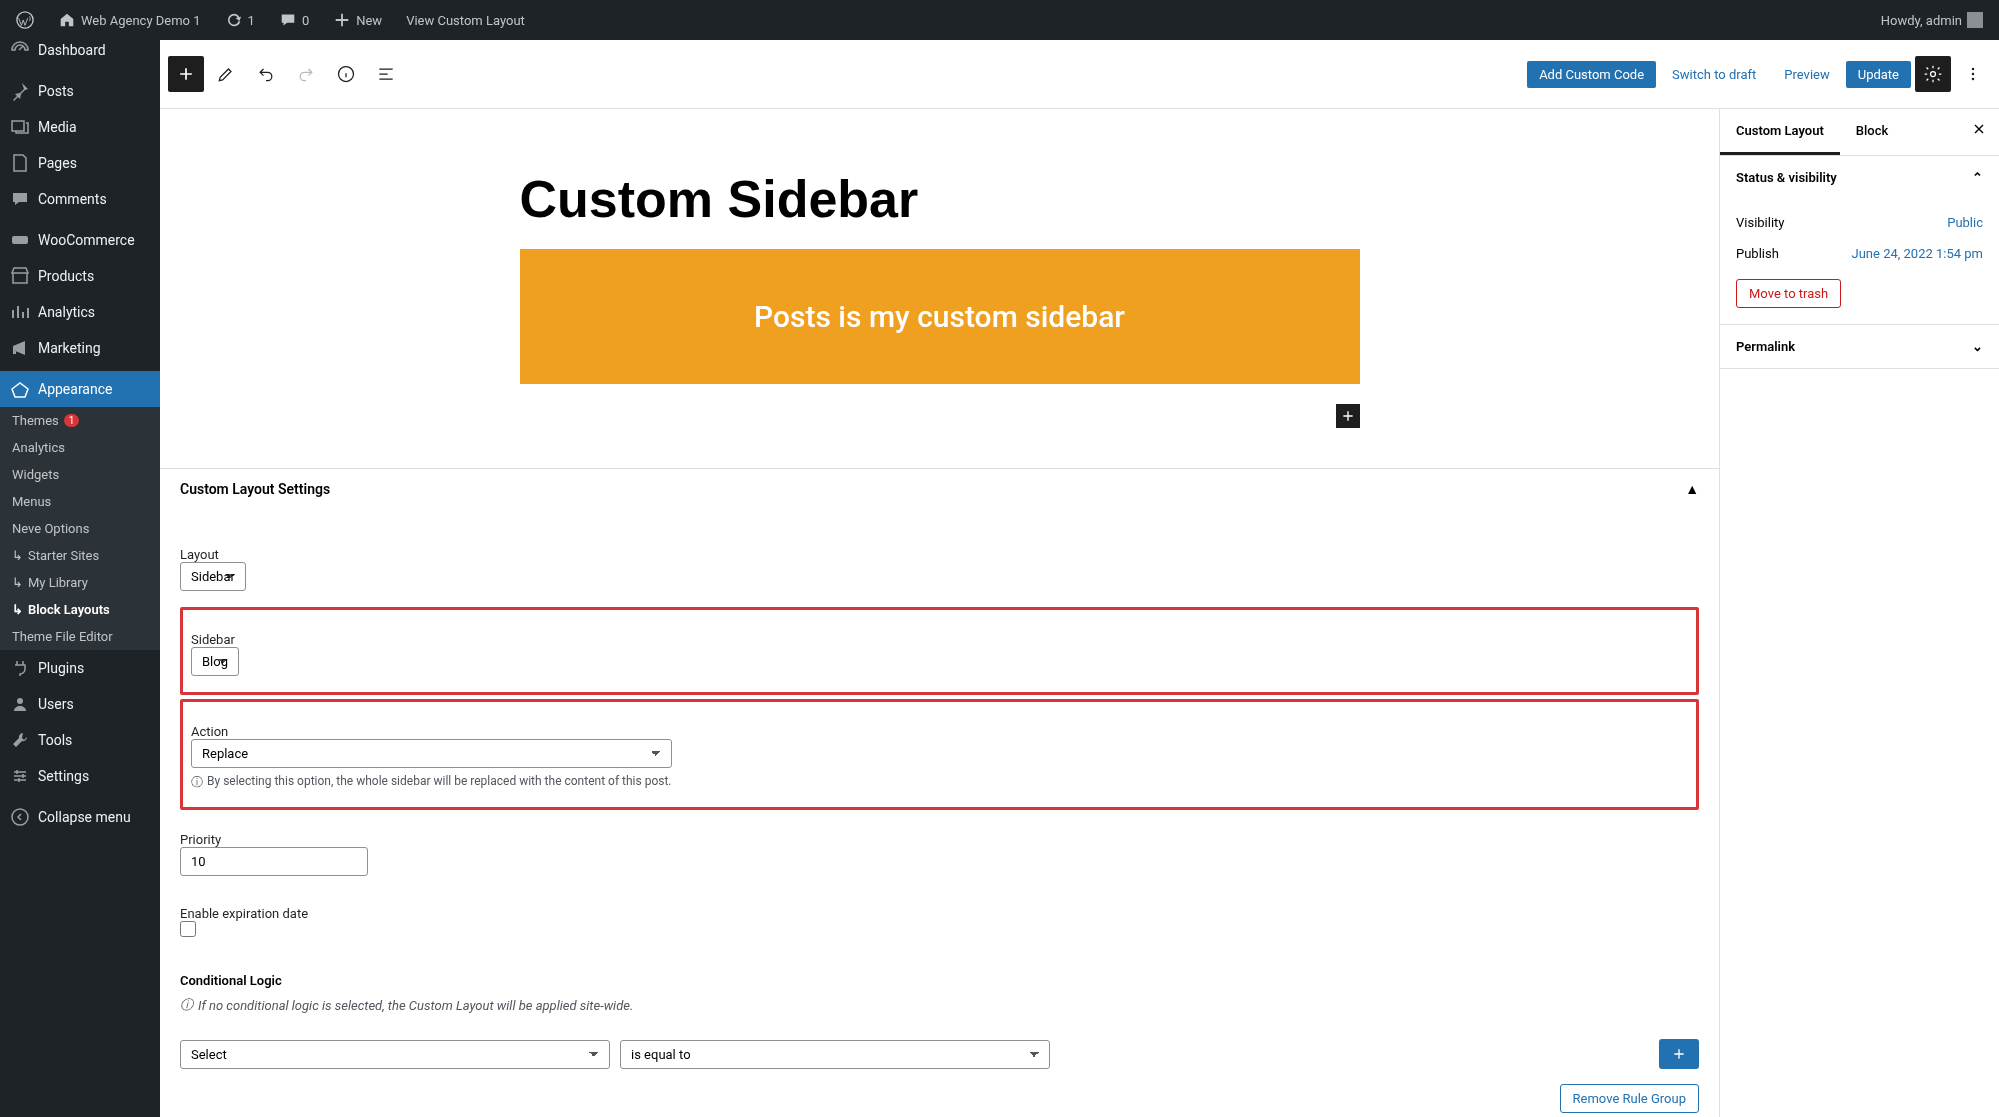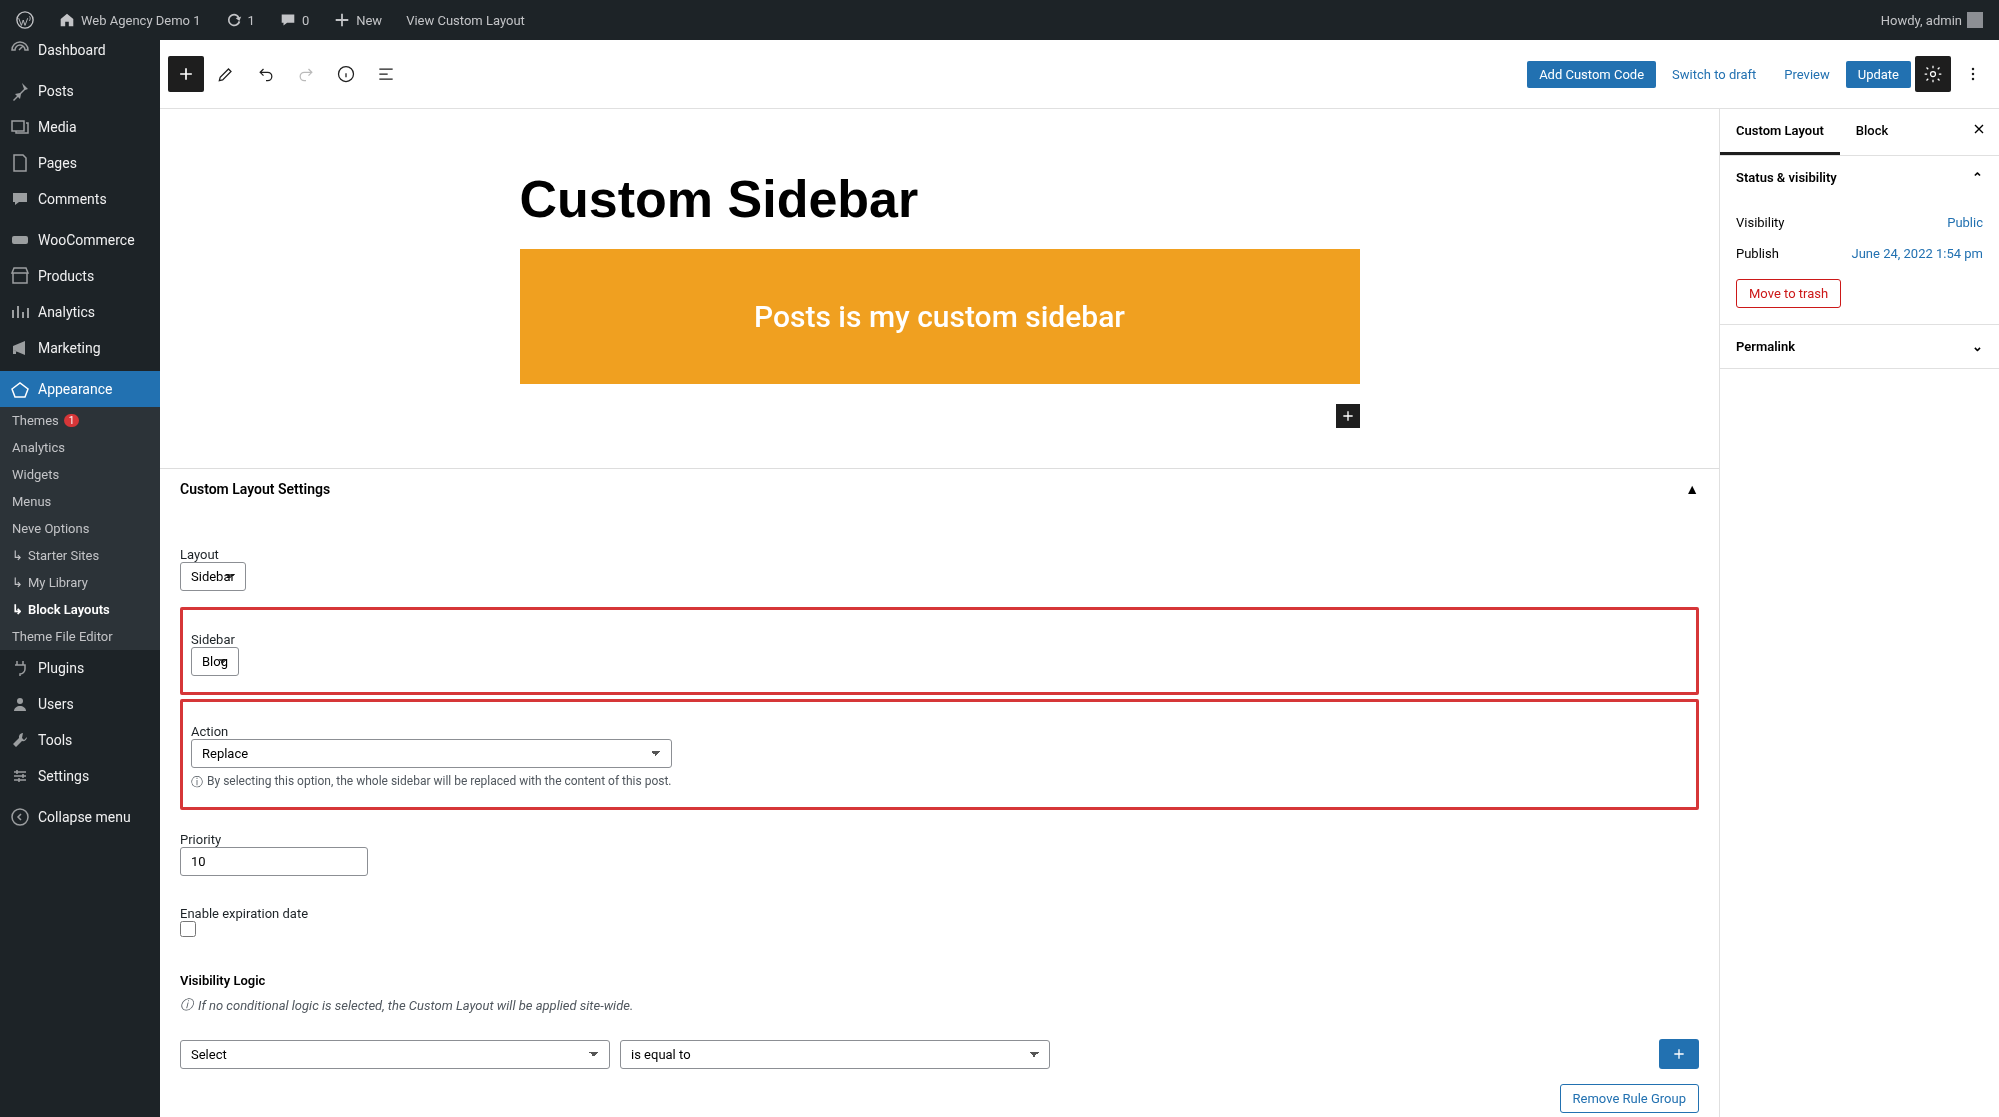--- a/index.html
+++ b/index.html
@@ -403,21 +403,21 @@
           <div class="form-row">
             <label>Priority</label>
             <div class="field"><input class="ninput" type="text" value="10" style=""></div>
           </div>
 
           <div class="form-row">
             <label>Enable expiration date</label>
             <div class="field"><input type="checkbox" class="checkbox" style=""></div>
           </div>
 
-          <div class="cond-logic">Visibility Logic</div>
+          <div class="cond-logic">Conditional Logic</div>
           <div class="cond-hint">
               <span>ⓘ</span>
               <span>If no conditional logic is selected, the Custom Layout will be applied site-wide.</span>
             </div>
 
           <div class="rules-row">
             <select class="select" style="flex:1"><option>Select</option></select>
             <select class="select" style="flex:1"><option>is equal to</option></select>
             <div class="add-rule">
                 <svg viewBox="0 0 24 24" style="width:16px;height:16px">

